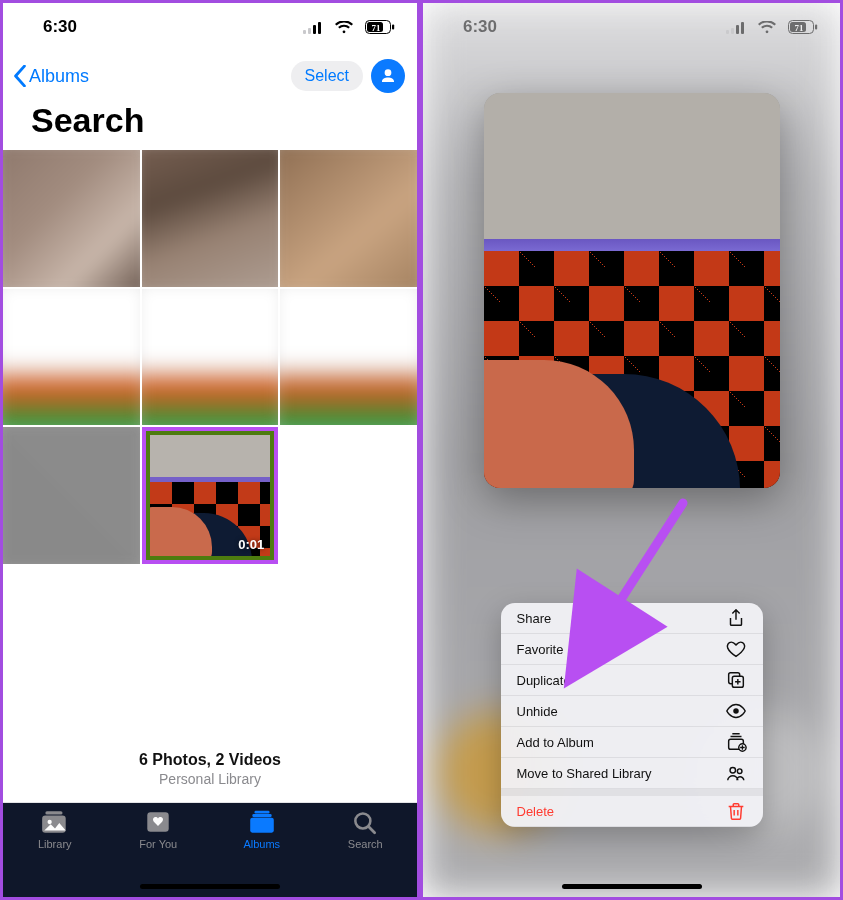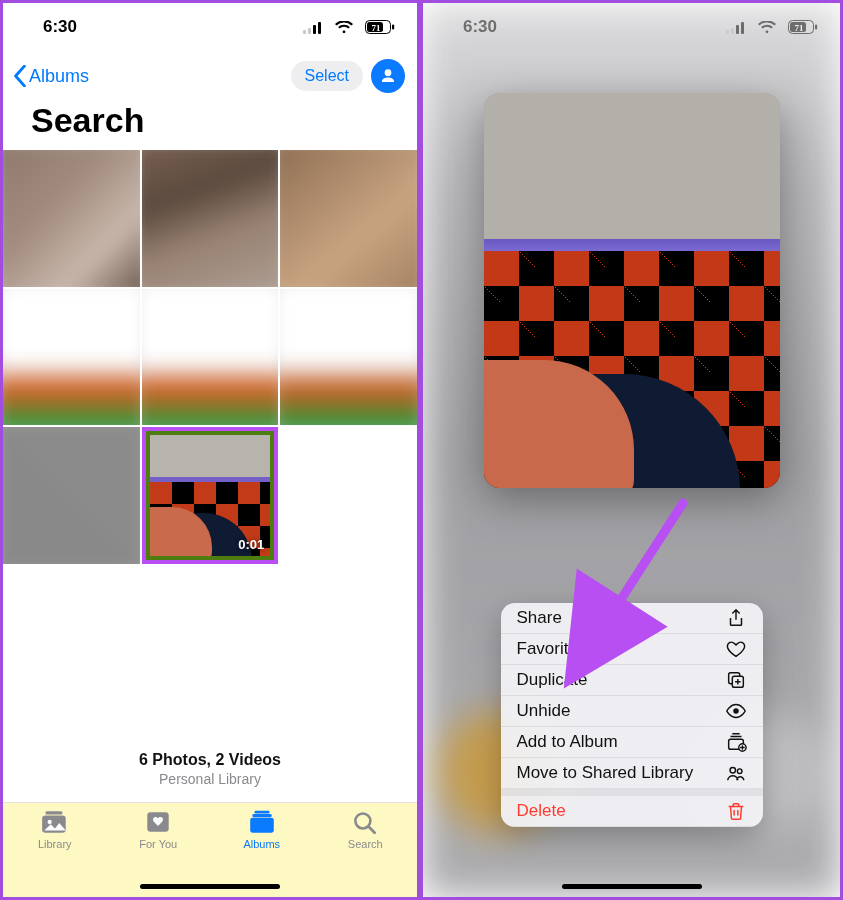--- a/index.html
+++ b/index.html
@@ -129,21 +129,21 @@
   .summary .line1 { font-size: 16px; font-weight: 600; color:#111; }
   .summary .line2 { font-size: 14px; color:#8a8a8e; margin-top: 2px; }
 
   
   .tab-bar {
     position: absolute; left:0; right:0; bottom: 0;
     height: 95px;
     border-top: 1px solid #e3e3e6;
     display: flex;
     padding-top: 6px;
-    background: #fef9c3;
+    background: #0f172a;
   }
   .tab {
     flex:1; display:flex; flex-direction:column; align-items:center; gap:3px;
     font-size: 11px; color:#8a8a8e;
   }
   .tab.active { color:#0a7aff; }
   .tab svg { width: 30px; height: 26px; }
   .home-indicator {
     position:absolute; bottom:8px; left:50%; transform:translateX(-50%);
     width:140px; height:5px; border-radius:3px; background:#000;
@@ -190,21 +190,21 @@
     width: 262px;
     background: rgba(242,242,246,.94);
     backdrop-filter: blur(20px);
     border-radius: 14px;
     overflow: hidden;
     box-shadow: 0 10px 30px rgba(0,0,0,.25);
   }
   .menu-item {
     display:flex; align-items:center; justify-content:space-between;
     padding: 4px 16px;
-    font-size: 17px;
+    font-size: 13px;
     color:#111;
     border-bottom: 1px solid rgba(0,0,0,.07);
   }
   .menu-sep { height:7px; background: rgba(0,0,0,.06); }
   .menu-item.delete { color:#ff3b30; }
   .menu-item.delete svg { stroke:#ff3b30; }
   .menu-item svg { width:22px; height:22px; stroke:#111; stroke-width:1.6; fill:none; }
 
   
   .arrow-annot {

